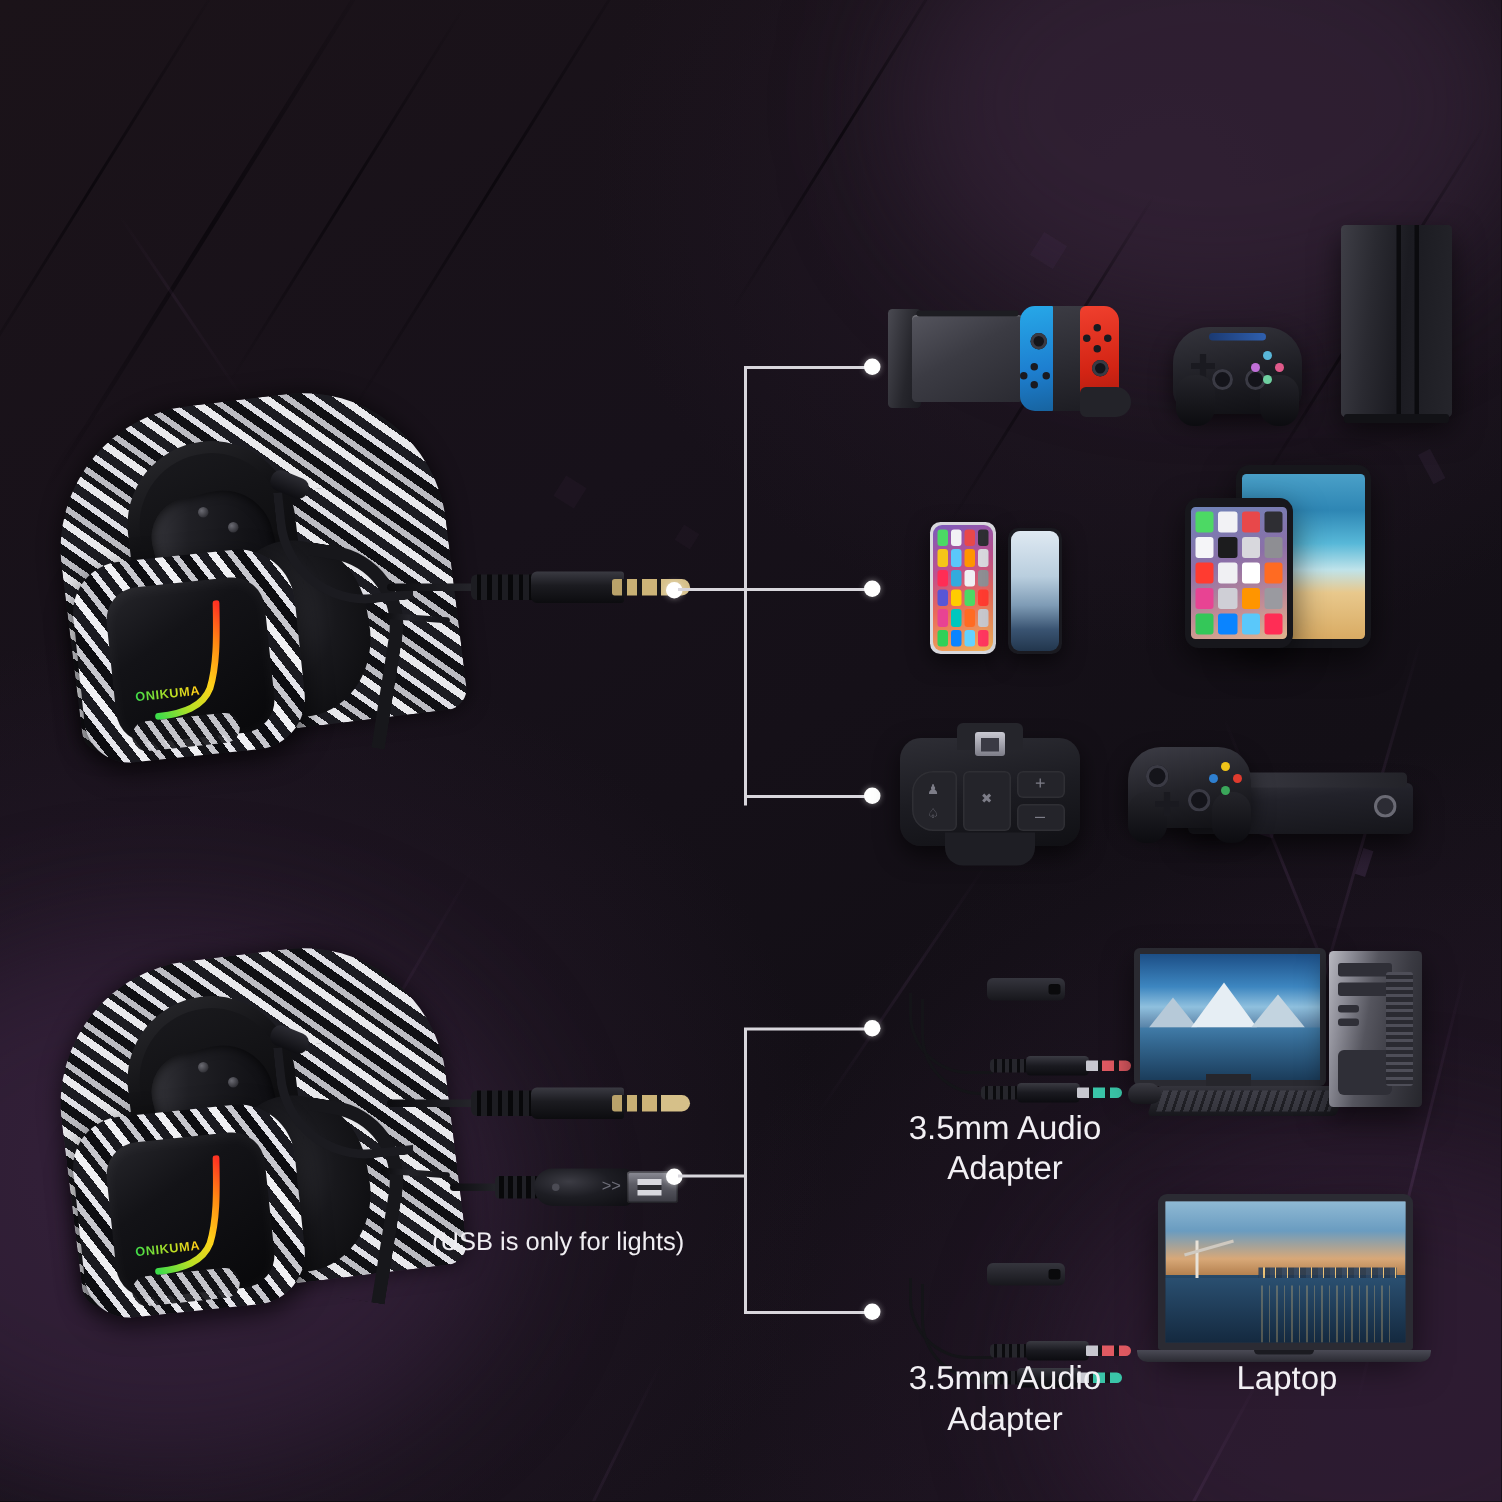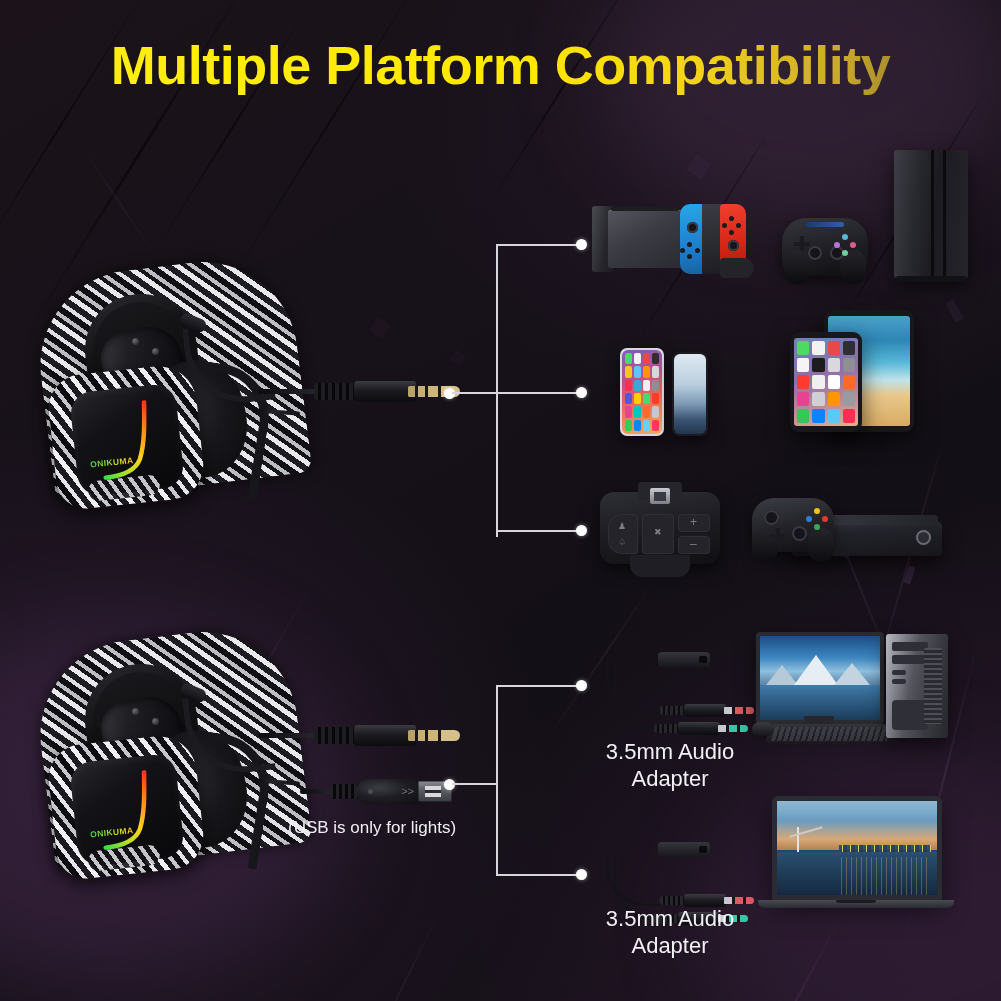--- a/index.html
+++ b/index.html
@@ -293,21 +293,20 @@
 
     <div class="chip" style="left:878px;top:520px;width:11px;height:24px;transform:rotate(18deg);"></div>
     <div class="chip" style="left:906px;top:566px;width:7px;height:18px;transform:rotate(18deg);"></div>
     <div class="chip" style="left:836px;top:548px;width:14px;height:9px;transform:rotate(18deg);"></div>
     <div class="chip" style="left:950px;top:300px;width:9px;height:22px;transform:rotate(-28deg);opacity:.5;"></div>
     <div class="chip" style="left:690px;top:158px;width:18px;height:18px;transform:rotate(32deg);opacity:.35;"></div>
     <div class="chip" style="left:372px;top:320px;width:16px;height:16px;transform:rotate(32deg);opacity:.28;"></div>
     <div class="chip" style="left:452px;top:352px;width:12px;height:12px;transform:rotate(32deg);opacity:.25;"></div>
   </div>
 
-  <div id="title">Multiple Platform Compatibility</div>
 
   <div class="headset" style="left:28px;top:262px;">
     <div class="hs-band"></div>
     <div class="hs-bandpad"></div>
     <div class="hs-bandinner"></div>
     <div class="hs-slider"></div>
     <div class="hs-screw" style="left:104px;top:76px;"></div>
     <div class="hs-screw" style="left:124px;top:86px;"></div>
 
     <div class="hs-earpad"></div>
@@ -620,14 +619,15 @@
         <div style="position:absolute;left:12px;top:30px;width:34px;height:2px;background:#cfc9c0;transform:rotate(-16deg);"></div>
         <div style="position:absolute;left:62px;top:44px;right:6px;height:12px;background:repeating-linear-gradient(90deg,#2c4460 0 3px,#f0c87a 3px 4px,#24384f 4px 8px);opacity:.9;"></div>
         <div style="position:absolute;left:0;right:0;bottom:0;height:46%;background:linear-gradient(180deg,#2a4f70,#14293f);"></div>
         <div style="position:absolute;left:60px;bottom:0;right:8px;height:40%;background:repeating-linear-gradient(90deg,rgba(240,200,122,0) 0 4px,rgba(240,200,122,.28) 4px 5px);"></div>
       </div>
     </div>
     <div class="lt-base" style="left:0;top:104px;">
         <div class="lt-notch"></div>
       </div>
   </div>
+  <div class="caption" style="left:778px;top:905px;width:160px;">Laptop</div>
 
 </div>
 
 </body></html>

